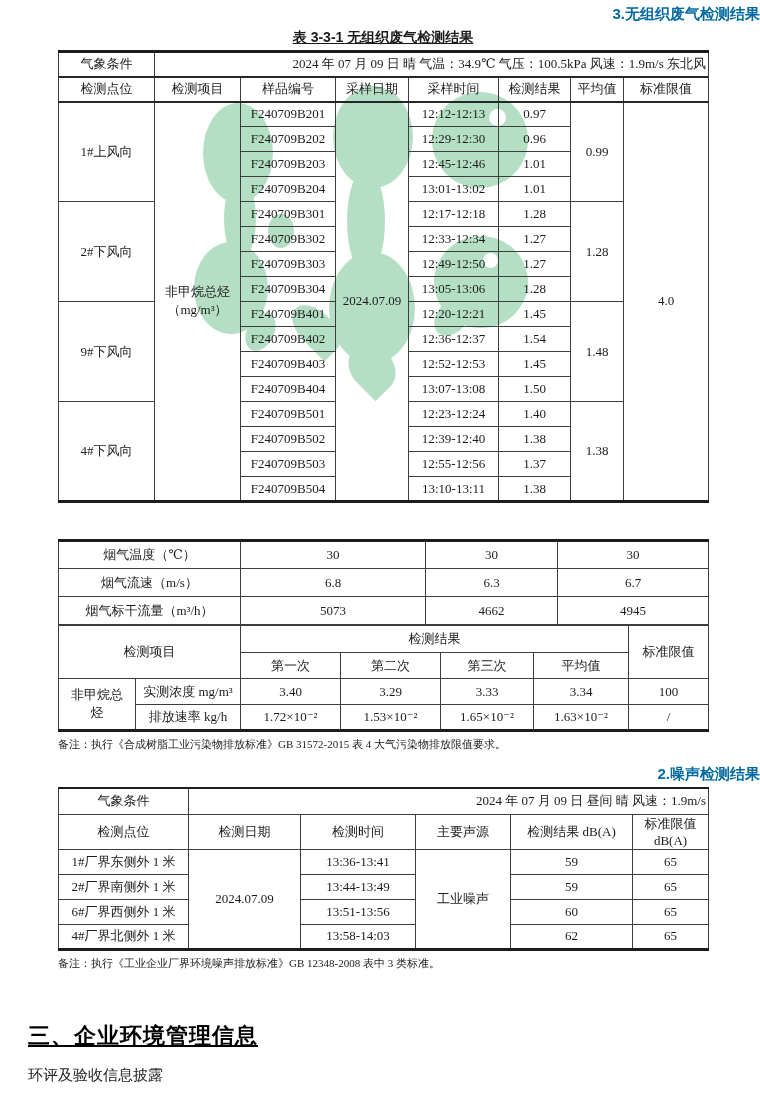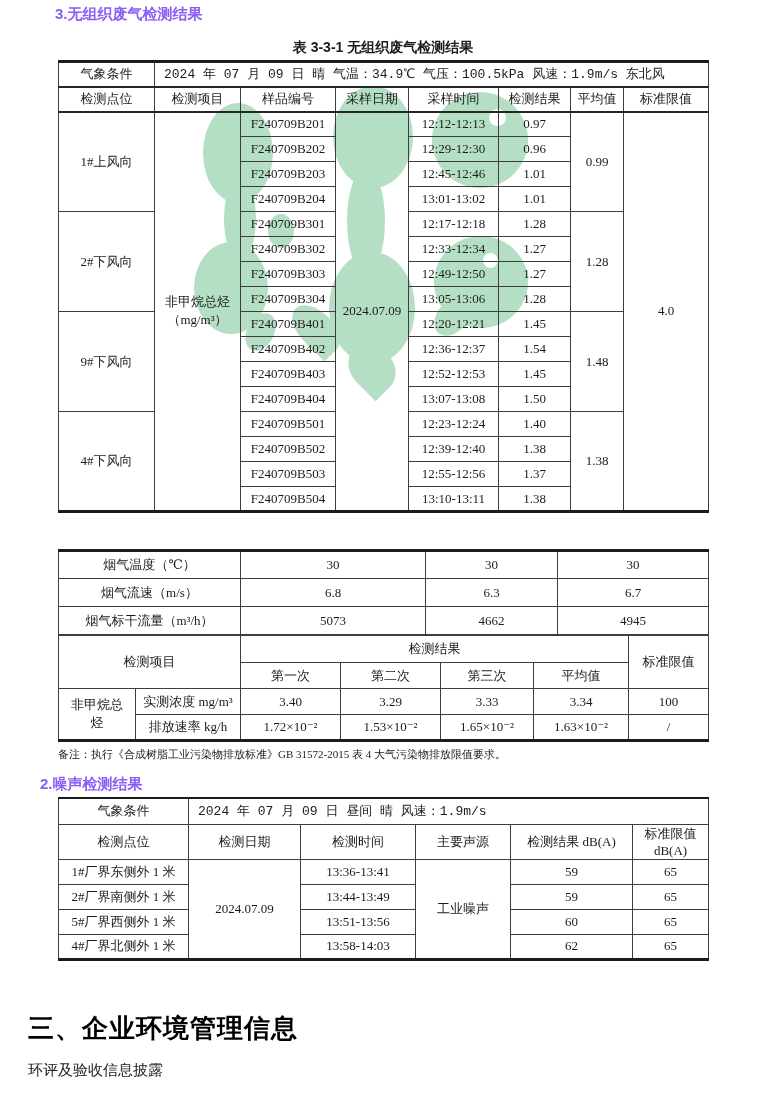--- a/index.html
+++ b/index.html
@@ -14,41 +14,41 @@
   
   .watermark { position: absolute; inset: 0; z-index: 0; pointer-events: none; }
   .wm { position: absolute; border-radius: 50%; }
   .wm-hole { position: absolute; border-radius: 50%; background: #ffffff; }
   .wm-drop { position: absolute; border-radius: 50% 50% 50% 0; transform: rotate(-45deg); }
 
   
   .content { position: relative; z-index: 1; padding-top: 5px; }
   .sec-title {
     font-family: "Liberation Sans", "DejaVu Sans", sans-serif;
-    font-weight: bold; font-size: 15px; color: #8b5cf6;
+    font-weight: bold; font-size: 15px; color: #0369a1; text-align: right;
   }
   #s3-title { margin-left: 55px; }
   #s4-title { margin-left: 40px; margin-top: 13px; }
   .tbl-caption {
-    width: 650px; margin: 15px 0 3px 58px; text-align: center;
+    width: 650px; margin: 5px 0 3px 58px; text-align: center;
     font-family: "Liberation Sans", "DejaVu Sans", sans-serif;
-    font-weight: bold; font-size: 14px;
+    font-weight: bold; font-size: 14px; text-decoration: underline;
   }
 
   table {
     border-collapse: collapse; table-layout: fixed;
     width: 650px; margin-left: 58px; background: transparent;
   }
   td {
     border: 1px solid #3d3d3d; text-align: center; vertical-align: middle;
     font-size: 13px; padding: 0 2px; overflow: hidden;
   }
   tr.weather { height: 28px; padding-left: 45px; }
   tr.head { height: 30px; }
-  td.wval { text-align: left; padding-left: 9px; font-family: Liberation Mono, monospace; }
+  td.wval { text-align: right; padding-left: 9px; }
 
   .t1 { border-top: 3px solid #1c1c1c; border-bottom: 3px solid #1c1c1c; }
   .t1 tr { height: 25px; }
   .t1 tr.weather td, .t1 tr.head td { border-bottom: 2px solid #262626; }
 
   .t2a { margin-top: 36px; border-top: 3px solid #1c1c1c; }
   .t2a tr { height: 28px; }
   .t2b { border-bottom: 3px solid #1c1c1c; }
   .t2b tr { height: 26px; }
   .t2b tr.h1 { height: 27px; }
@@ -58,21 +58,21 @@
   .tn tr { height: 25px; }
   .tn tr.weather { height: 26px; }
   .tn tr.head { height: 26px; }
 
   .note { margin: 5px 0 0 58px; font-size: 11px; }
   .wrap5 { width: 60px; margin: 0 auto; line-height: 1.35; }
 
   .footer-heading {
     margin: 50px 0 0 28px;
     font-family: "Liberation Sans", "DejaVu Sans", sans-serif;
-    font-weight: bold; font-size: 26px; letter-spacing: 1px; color: #000;
+    font-weight: bold; font-size: 22px; letter-spacing: 1px; color: #000; text-decoration: underline;
   }
   .footer-sub { margin: 15px 0 0 28px; font-size: 15px; color: #222; }
 </style>
 </head>
 <body>
 
 <div class="page">
 
   <div class="watermark">
     <div class="wm" style="left: 203px; top: 103px; width: 70px; height: 100px; background: rgb(181, 223, 197);"></div>
@@ -327,32 +327,33 @@
             <td>59</td>
             <td>65</td>
           </tr>
           <tr>
             <td>2#厂界南侧外 1 米</td>
             <td>13:44-13:49</td>
             <td>59</td>
             <td>65</td>
           </tr>
           <tr>
-            <td>5#厂界西侧外 1 米</td>
+            <td>6#厂界西侧外 1 米</td>
             <td>13:51-13:56</td>
             <td>60</td>
             <td>65</td>
           </tr>
           <tr>
             <td>4#厂界北侧外 1 米</td>
             <td>13:58-14:03</td>
             <td>62</td>
             <td>65</td>
           </tr>
         </tbody>
     </table>
 
+    <div class="note">备注：执行《工业企业厂界环境噪声排放标准》GB 12348-2008 表中 3 类标准。</div>
 
     <div class="footer-heading">三、企业环境管理信息</div>
     <div class="footer-sub">环评及验收信息披露</div>
 
   </div>
 </div>
 
 </body></html>

